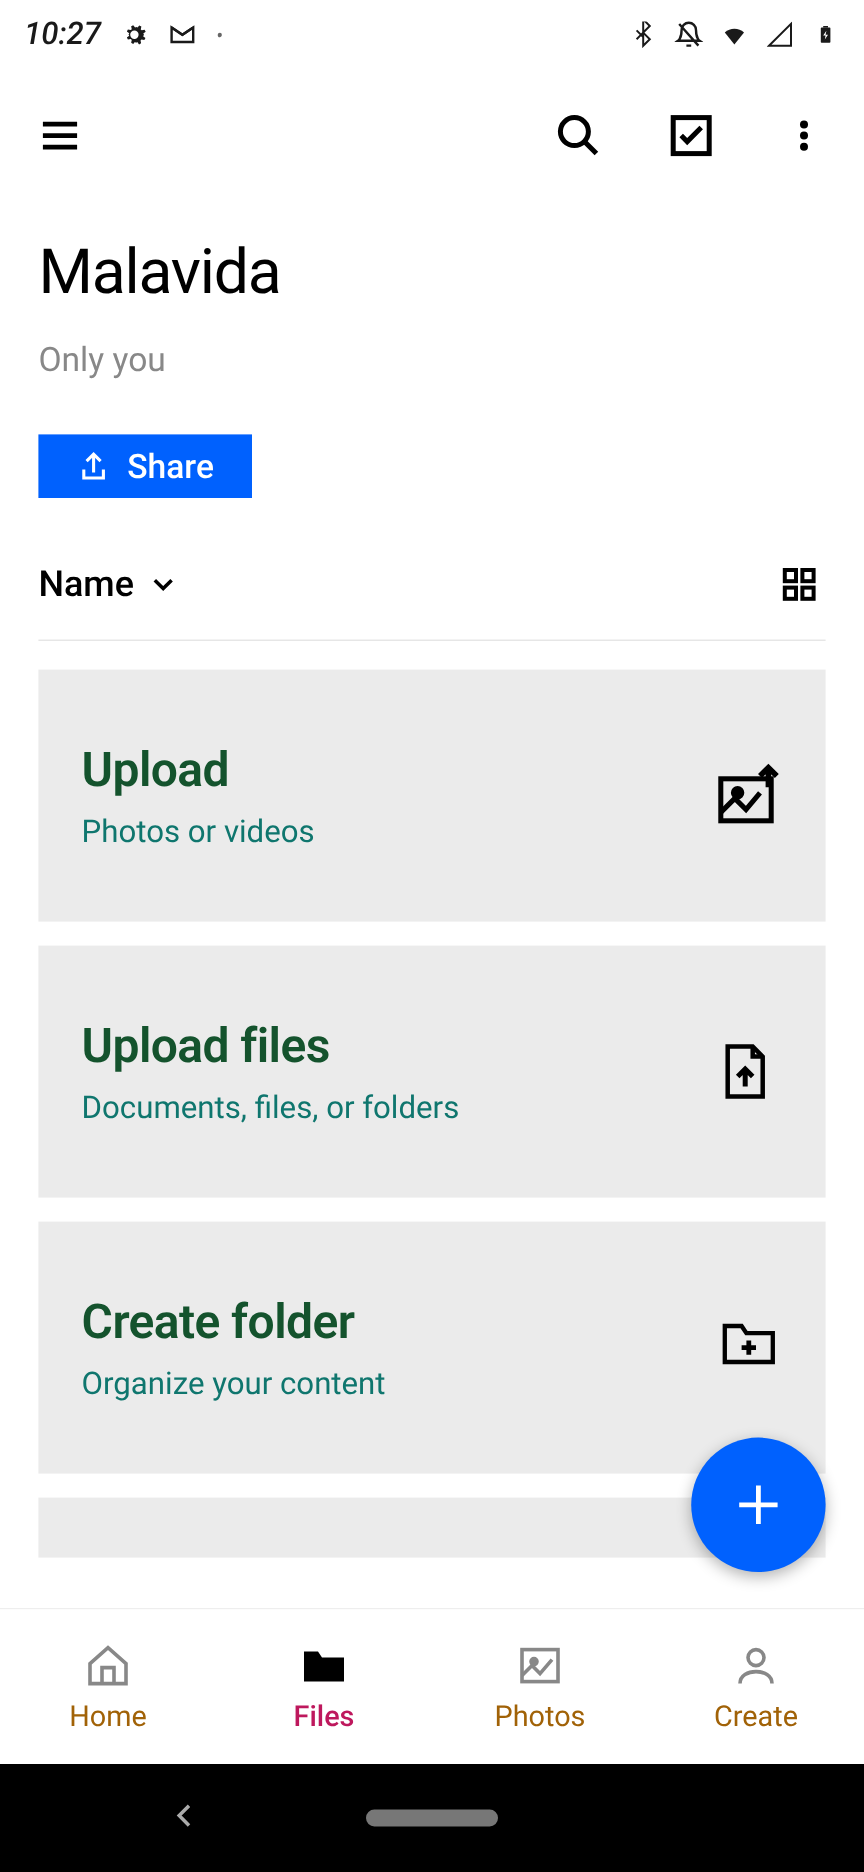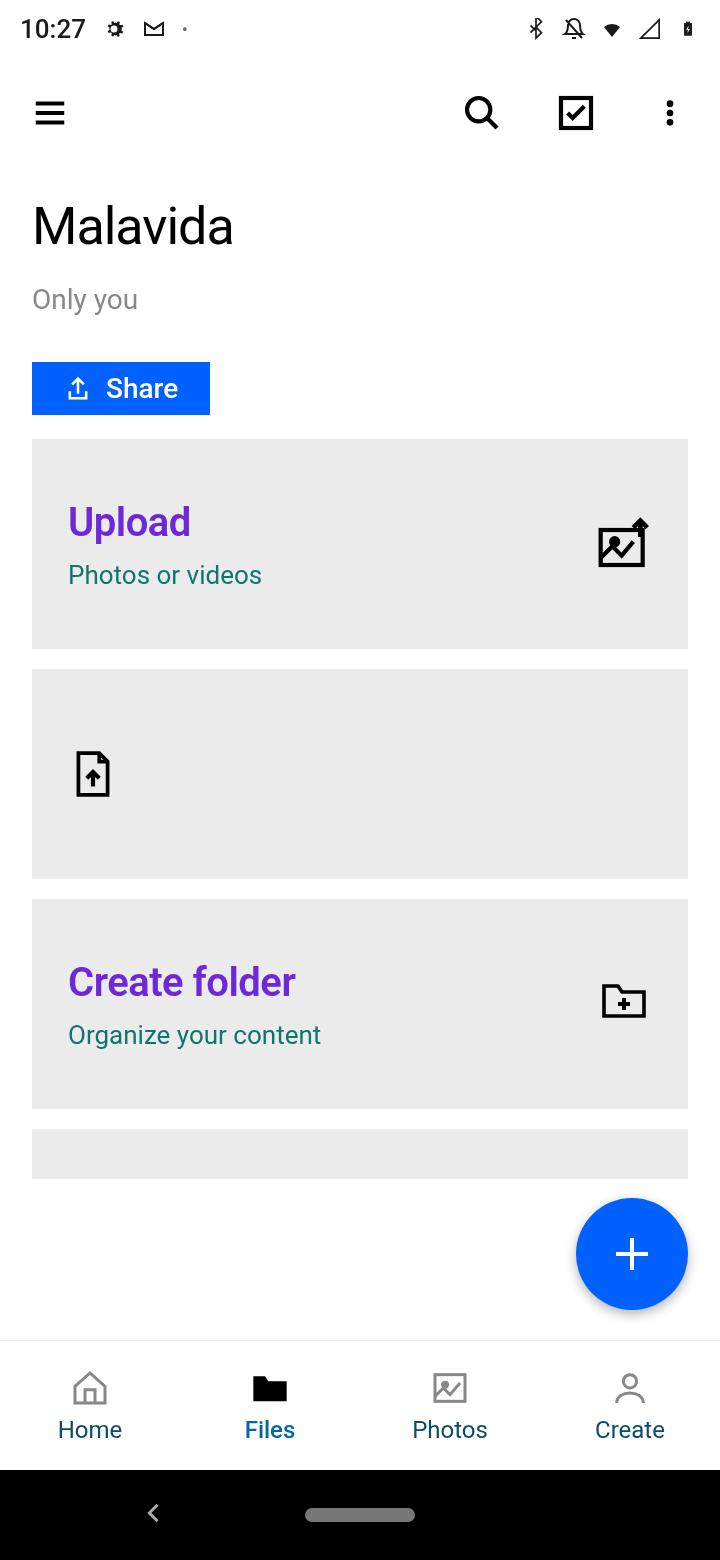--- a/index.html
+++ b/index.html
@@ -1,49 +1,49 @@
 <!DOCTYPE html>
 <html><head>
 <meta charset="utf-8">
 <style>
 * { margin:0; padding:0; box-sizing:border-box; font-family:-apple-system,BlinkMacSystemFont,'Segoe UI',Roboto,Helvetica,Arial,sans-serif; }
 body { width:720px; height:1560px; background:#fff; position:relative; overflow:hidden; }
 
 .status-bar { height:58px; display:flex; align-items:center; justify-content:space-between; padding:0 20px; font-size:26px; font-weight:500; color:#1a1a1a; }
-.status-left { display:flex; align-items:center; gap:16px; }
+.status-left { display:flex; align-items:center; gap:16px;font-style:italic; }
 .status-right { display:flex; align-items:center; gap:14px; }
 .status-icon { width:24px; height:24px; display:flex; align-items:center; justify-content:center; }
 
 .app-bar { height:110px; display:flex; align-items:center; justify-content:space-between; padding:0 28px; }
 .app-bar-right { display:flex; align-items:center; gap:50px; }
 .icon-btn { width:44px; height:44px; display:flex; align-items:center; justify-content:center; cursor:pointer; }
 
 .content { padding:0 32px; }
 .folder-title { font-size:52px; font-weight:400; letter-spacing:-1px; margin-top:28px; color:#000; }
 .folder-subtitle { font-size:28px; color:#888; margin-top:26px; }
 .share-btn { display:inline-flex; align-items:center; gap:14px; background:#0061FE; color:#fff; font-size:28px; font-weight:500; padding:10px 32px; margin-top:46px; cursor:pointer; border:none; }
 
 .sort-bar { display:flex; align-items:center; justify-content:space-between; margin-top:50px; padding-bottom:24px; border-bottom:1px solid #e0e0e0; }
 .sort-label { display:flex; align-items:center; gap:10px; font-size:30px; font-weight:500; cursor:pointer; }
 
 .cards { padding:24px 32px 0 32px; display:flex; flex-direction:column; gap:20px; }
 .card { background:#ebebeb; padding:42px 36px; display:flex; align-items:center; justify-content:space-between; cursor:pointer; min-height:210px; }
 .card-text { display:flex; flex-direction:column; gap:14px; }
-.card-title { font-size:40px; font-weight:600; color:#6d28d9; letter-spacing:-0.5px; }
+.card-title { font-size:40px; font-weight:600; color:#14532d; letter-spacing:-0.5px; }
 .card-desc { font-size:26px; color:#0f766e; }
 .card-icon { width:56px; height:56px; }
 .card-partial { height:50px; background:#ebebeb; }
 
 .fab { position:absolute; bottom:250px; right:32px; width:112px; height:112px; border-radius:50%; background:#0061FE; display:flex; align-items:center; justify-content:center; cursor:pointer; box-shadow:0 4px 12px rgba(0,0,0,0.3); }
 
 .bottom-nav { position:absolute; bottom:90px; left:0; right:0; height:130px; background:#fff; display:flex; border-top:1px solid #eee; }
 .nav-item { flex:1; display:flex; flex-direction:column; align-items:center; justify-content:center; gap:8px; cursor:pointer; }
 .nav-label { font-size:24px; }
-.nav-item.inactive .nav-label { color:#0c4a6e; }
-.nav-item.active .nav-label { color:#0369a1; font-weight:500; }
+.nav-item.inactive .nav-label { color:#a16207; }
+.nav-item.active .nav-label { color:#be185d; font-weight:500; }
 
 .sys-nav { position:absolute; bottom:0; left:0; right:0; height:90px; background:#000; display:flex; align-items:center; justify-content:center; }
 .sys-back { position:absolute; left:140px; }
 .sys-pill { width:110px; height:14px; background:#777; border-radius:10px; }
 </style>
 </head>
 <body>
 
 <div class="status-bar">
   <div class="status-left">
@@ -126,39 +126,59 @@
 <div class="content">
   <h1 class="folder-title">Malavida</h1>
   <div class="folder-subtitle">Only you</div>
   <button class="share-btn">
     <svg viewBox="0 0 24 24" width="28" height="28" fill="none" stroke="#fff" stroke-width="2.2">
         <path d="M12 3v13M7 8l5-5 5 5M5 14v6h14v-6"></path>
       </svg>
     <span>Share</span>
   </button>
 
+  <div class="sort-bar">
+    <div class="sort-label">
+      <span>Name</span>
+      <svg viewBox="0 0 24 24" width="28" height="28" fill="none" stroke="#000" stroke-width="2.5">
+          <path d="M6 9l6 6 6-6"></path>
+        </svg>
+    </div>
+    <div class="icon-btn">
+      <svg viewBox="0 0 24 24" width="32" height="32" fill="none" stroke="#000" stroke-width="2.5">
+          <rect x="3" y="3" width="7" height="7"></rect>
+          <rect x="14" y="3" width="7" height="7"></rect>
+          <rect x="3" y="14" width="7" height="7"></rect>
+          <rect x="14" y="14" width="7" height="7"></rect>
+        </svg>
+    </div>
+  </div>
 </div>
 
 <div class="cards">
   <div class="card">
     <div class="card-text">
       <div class="card-title">Upload</div>
       <div class="card-desc">Photos or videos</div>
     </div>
     <div class="card-icon">
       <svg viewBox="0 0 24 24" width="56" height="56" fill="none" stroke="#000" stroke-width="1.8">
           <rect x="2" y="6" width="18" height="15"></rect>
           <circle cx="8" cy="11" r="1.5" fill="#000"></circle>
           <path d="M2 18l5-5 4 4 5-6"></path>
           <path d="M19 2v7M16 5l3-3 3 3" stroke-width="2"></path>
         </svg>
     </div>
   </div>
 
   <div class="card">
+    <div class="card-text">
+      <div class="card-title">Upload files</div>
+      <div class="card-desc">Documents, files, or folders</div>
+    </div>
     <div class="card-icon">
       <svg viewBox="0 0 24 24" width="50" height="56" fill="none" stroke="#000" stroke-width="1.8">
           <path d="M5 2h10l4 4v16H5V2z"></path>
           <path d="M15 2v4h4"></path>
           <path d="M12 18v-7M9 14l3-3 3 3" stroke-width="2"></path>
         </svg>
     </div>
   </div>
 
   <div class="card">

